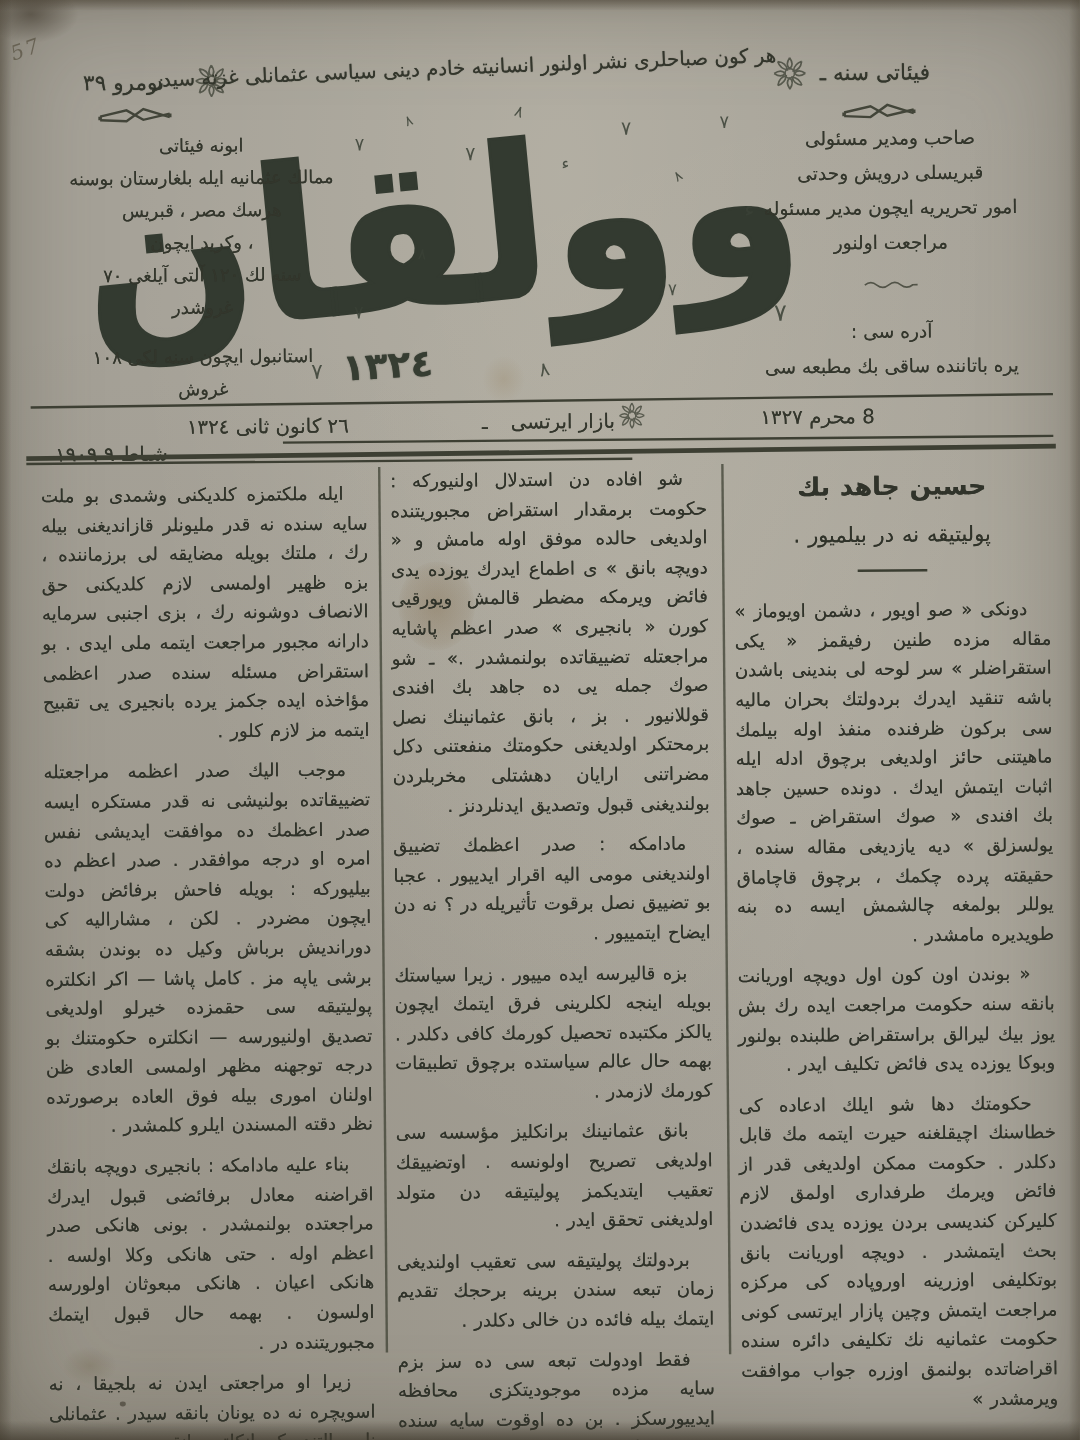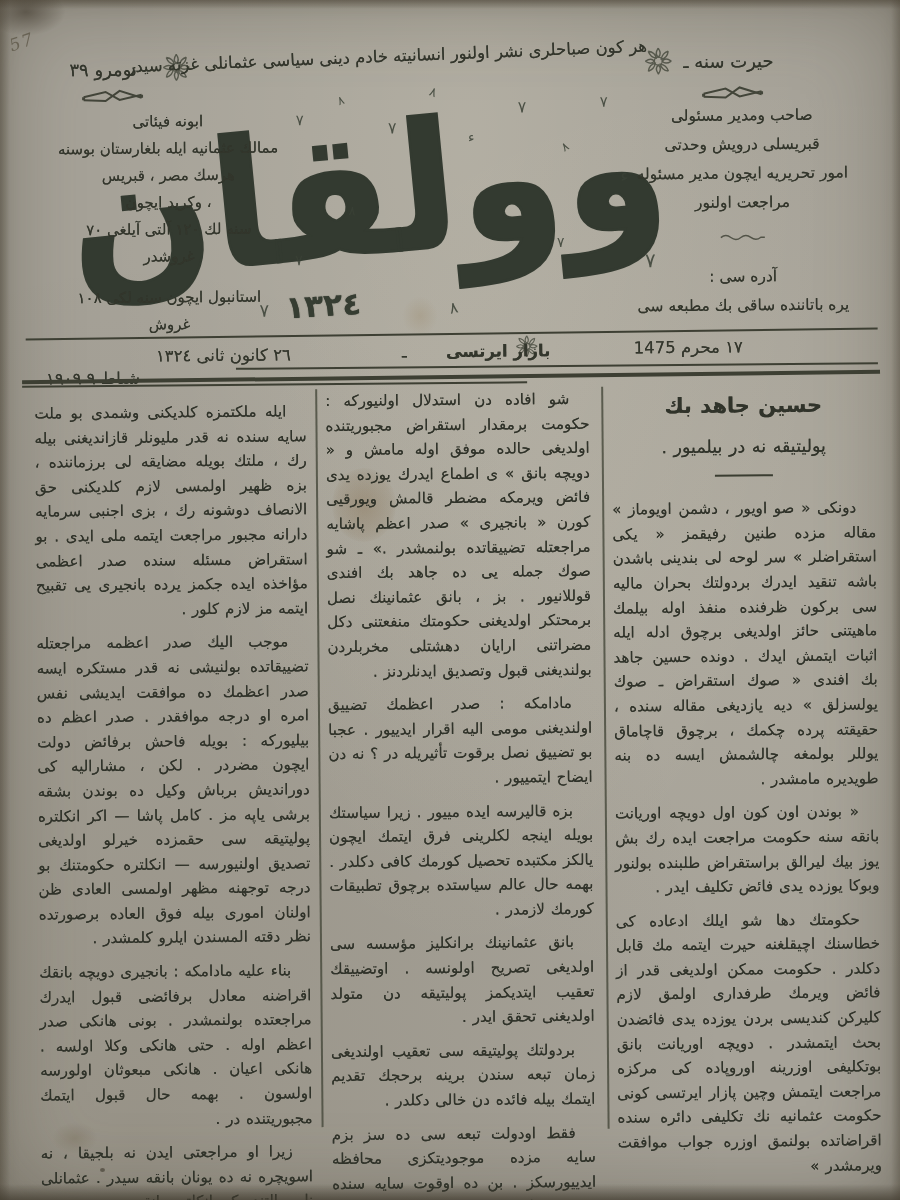--- a/index.html
+++ b/index.html
@@ -83,21 +83,21 @@
   .squiggle{margin:6px auto 10px;opacity:.8;}
   
   .hrule{position:absolute;background:#3d3f33;}
   .rule-a{left:28px;top:333px;width:852px;height:2px;transform:rotate(-.25deg);}
   .rule-b{left:238px;top:366px;width:642px;height:2px;}
   .rule-c{left:24px;top:375px;width:858px;height:4px;transform:rotate(-.2deg);}
   .rule-d{left:24px;top:382px;width:505px;height:2px;}
   .date-item{position:absolute;direction:rtl;white-space:nowrap;font-size:16.5px;
     color:#33362c;text-shadow:0 0 .5px rgba(45,47,38,.8);}
   .d-hijri{left:636px;top:340px;}
-  .d-weekday{left:448px;top:342px;font-weight:bold;}
+  .d-weekday{left:428px;top:342px;}
   .d-sep{left:404px;top:342px;}
   .d-rumi{left:158px;top:344px;}
   .d-greg{left:48px;top:366px;}
   
   .vrule{position:absolute;width:1.7px;background:#45473a;opacity:.8;}
   .vrule-r{left:603px;top:388px;height:742px;}
   .vrule-l{left:317px;top:388px;height:738px;}
   .col{position:absolute;direction:rtl;text-align:justify;color:#30332a;
     font-size:15.1px;line-height:24.6px;
     text-shadow:0 0 .55px rgba(44,46,37,.82);word-spacing:1px;}
@@ -140,21 +140,21 @@
 
     <div class="hdr-item motto">هر كون صباحلرى نشر اولنور انسانيته خادم دينى سياسى عثمانلى غزته سيدر</div>
 
     <span class="rosette ros-right">
       <svg width="34" height="34" viewBox="0 0 34 34" fill="none" stroke="#3c4034" stroke-width="1.4">
         <circle cx="17" cy="17" r="4"></circle>
         <path d="M17 4 q4 6 0 9 q-4 -3 0 -9 M17 30 q-4 -6 0 -9 q4 3 0 9 M4 17 q6 -4 9 0 q-3 4 -9 0 M30 17 q-6 4 -9 0 q3 -4 9 0 M7 7 q7 1 8 7 q-6 -1 -8 -7 M27 27 q-7 -1 -8 -7 q6 1 8 7 M27 7 q-1 7 -7 8 q1 -6 7 -8 M7 27 q1 -7 7 -8 q-1 6 -7 8"></path>
       </svg>
     </span>
 
-    <div class="hdr-item year-label">حيرت سنه ـ</div>
+    <div class="hdr-item year-label">فيئاتى سنه ـ</div>
 
     <span class="ribbon ribbon-left">
       <svg width="62" height="16" viewBox="0 0 62 16" fill="none" stroke="#383b2f" stroke-width="2">
         <path d="M2 9 L24 4 L38 12 L60 7"></path>
         <path d="M2 12 L24 13 L38 3 L60 10"></path>
         <path d="M2 9 L2 12 M60 7 L60 10" stroke-width="3"></path>
       </svg>
     </span>
     <span class="ribbon ribbon-right">
       <svg width="62" height="16" viewBox="0 0 62 16" fill="none" stroke="#383b2f" stroke-width="2">
@@ -202,21 +202,21 @@
       <div class="squiggle">
         <svg width="46" height="10" viewBox="0 0 46 10" fill="none" stroke="#3c3f33" stroke-width="1.4">
           <path d="M1 5 Q6 1 11 5 T21 5 T31 5 T41 5 L45 5"></path>
         </svg>
       </div>
       <div style="margin-top:10px;">آدره سى :</div>
       <div>يره باتاننده ساقى بك مطبعه سى</div>
     </div>
 
     <div class="hrule rule-a"></div>
-    <div class="date-item d-hijri">١٧ محرم 1475</div>
+    <div class="date-item d-hijri">8 محرم ١٣٢٧</div>
     <span class="rosette ros-date">
       <svg width="34" height="34" viewBox="0 0 34 34" fill="none" stroke="#3c4034" stroke-width="1.4">
         <circle cx="17" cy="17" r="4"></circle>
         <path d="M17 4 q4 6 0 9 q-4 -3 0 -9 M17 30 q-4 -6 0 -9 q4 3 0 9 M4 17 q6 -4 9 0 q-3 4 -9 0 M30 17 q-6 4 -9 0 q3 -4 9 0 M7 7 q7 1 8 7 q-6 -1 -8 -7 M27 27 q-7 -1 -8 -7 q6 1 8 7 M27 7 q-1 7 -7 8 q1 -6 7 -8 M7 27 q1 -7 7 -8 q-1 6 -7 8"></path>
       </svg>
     </span>
     <div class="date-item d-weekday">بازار ايرتسى</div>
     <div class="date-item d-sep">ـ</div>
     <div class="date-item d-rumi">٢٦ كانون ثانى ١٣٢٤</div>
     <div class="date-item d-greg">شباط ٩ ١٩٠٩</div>

